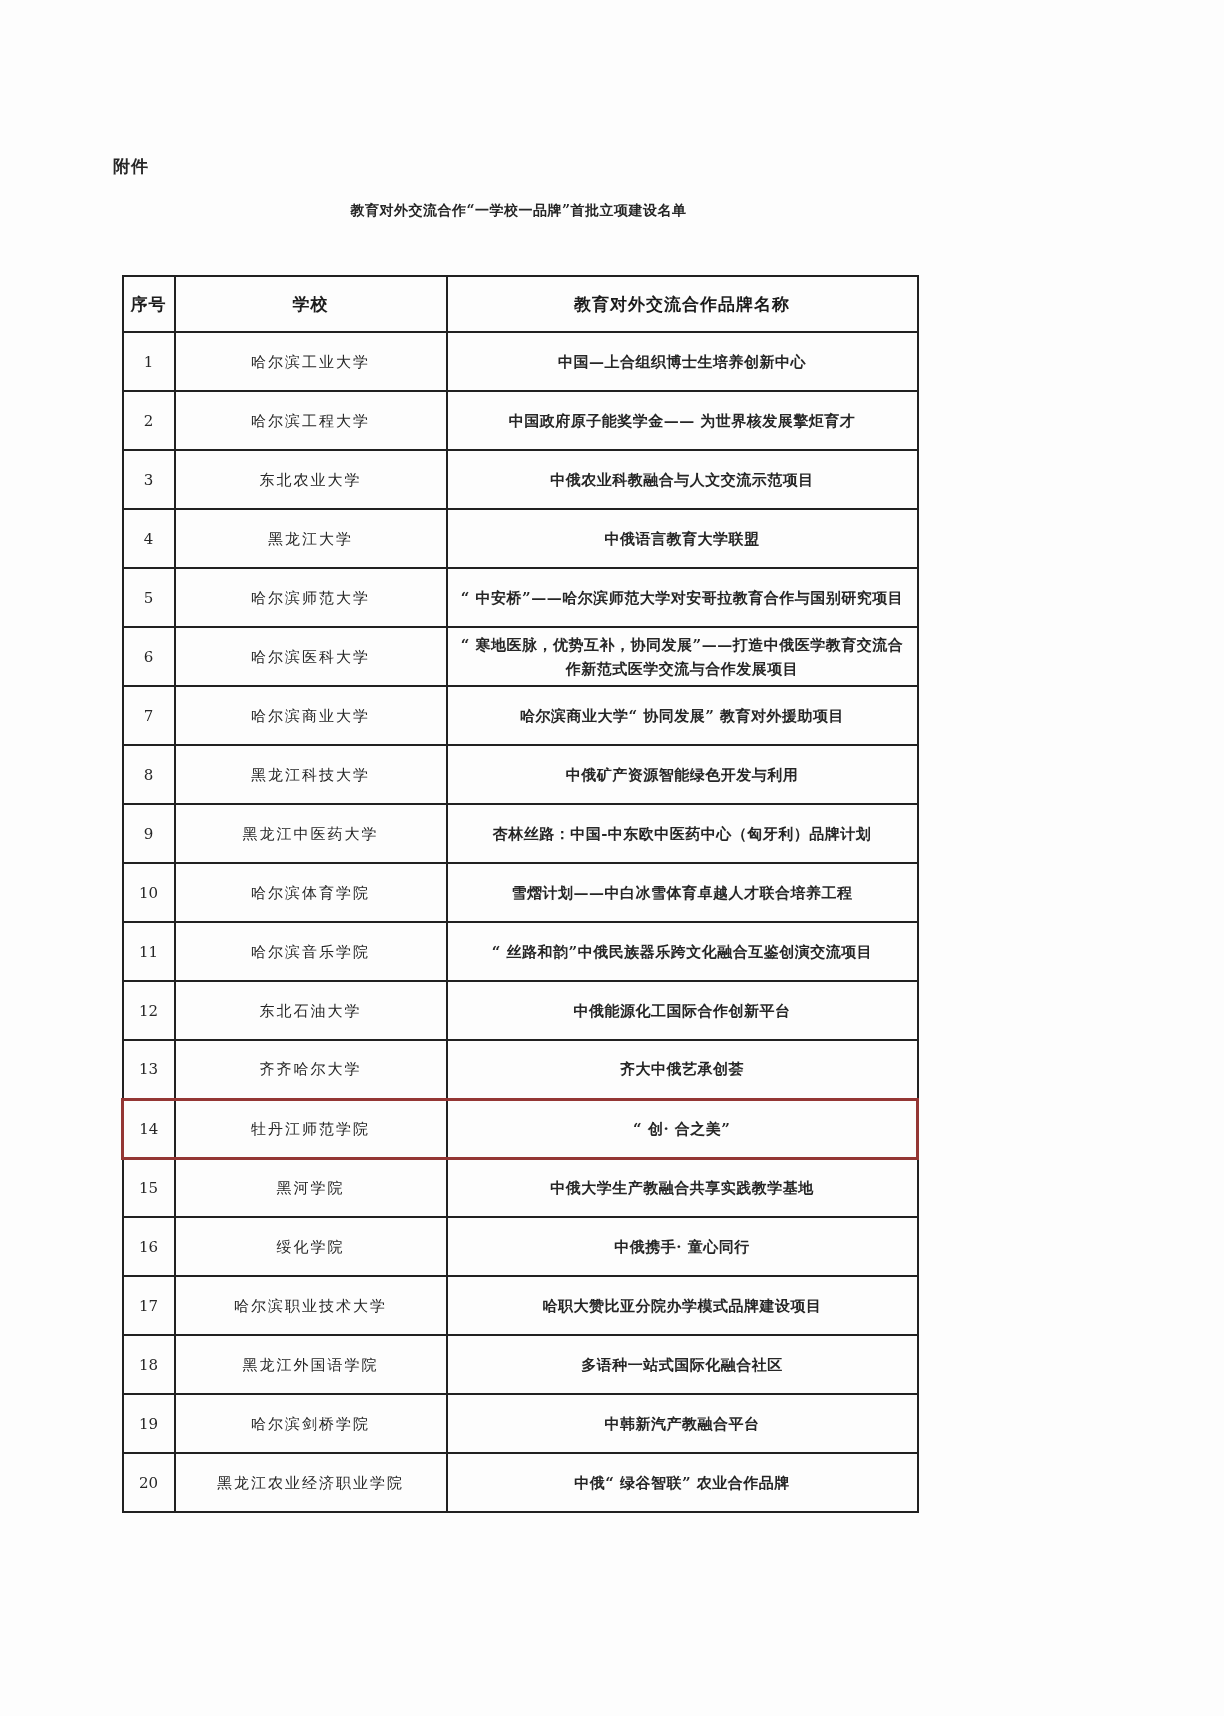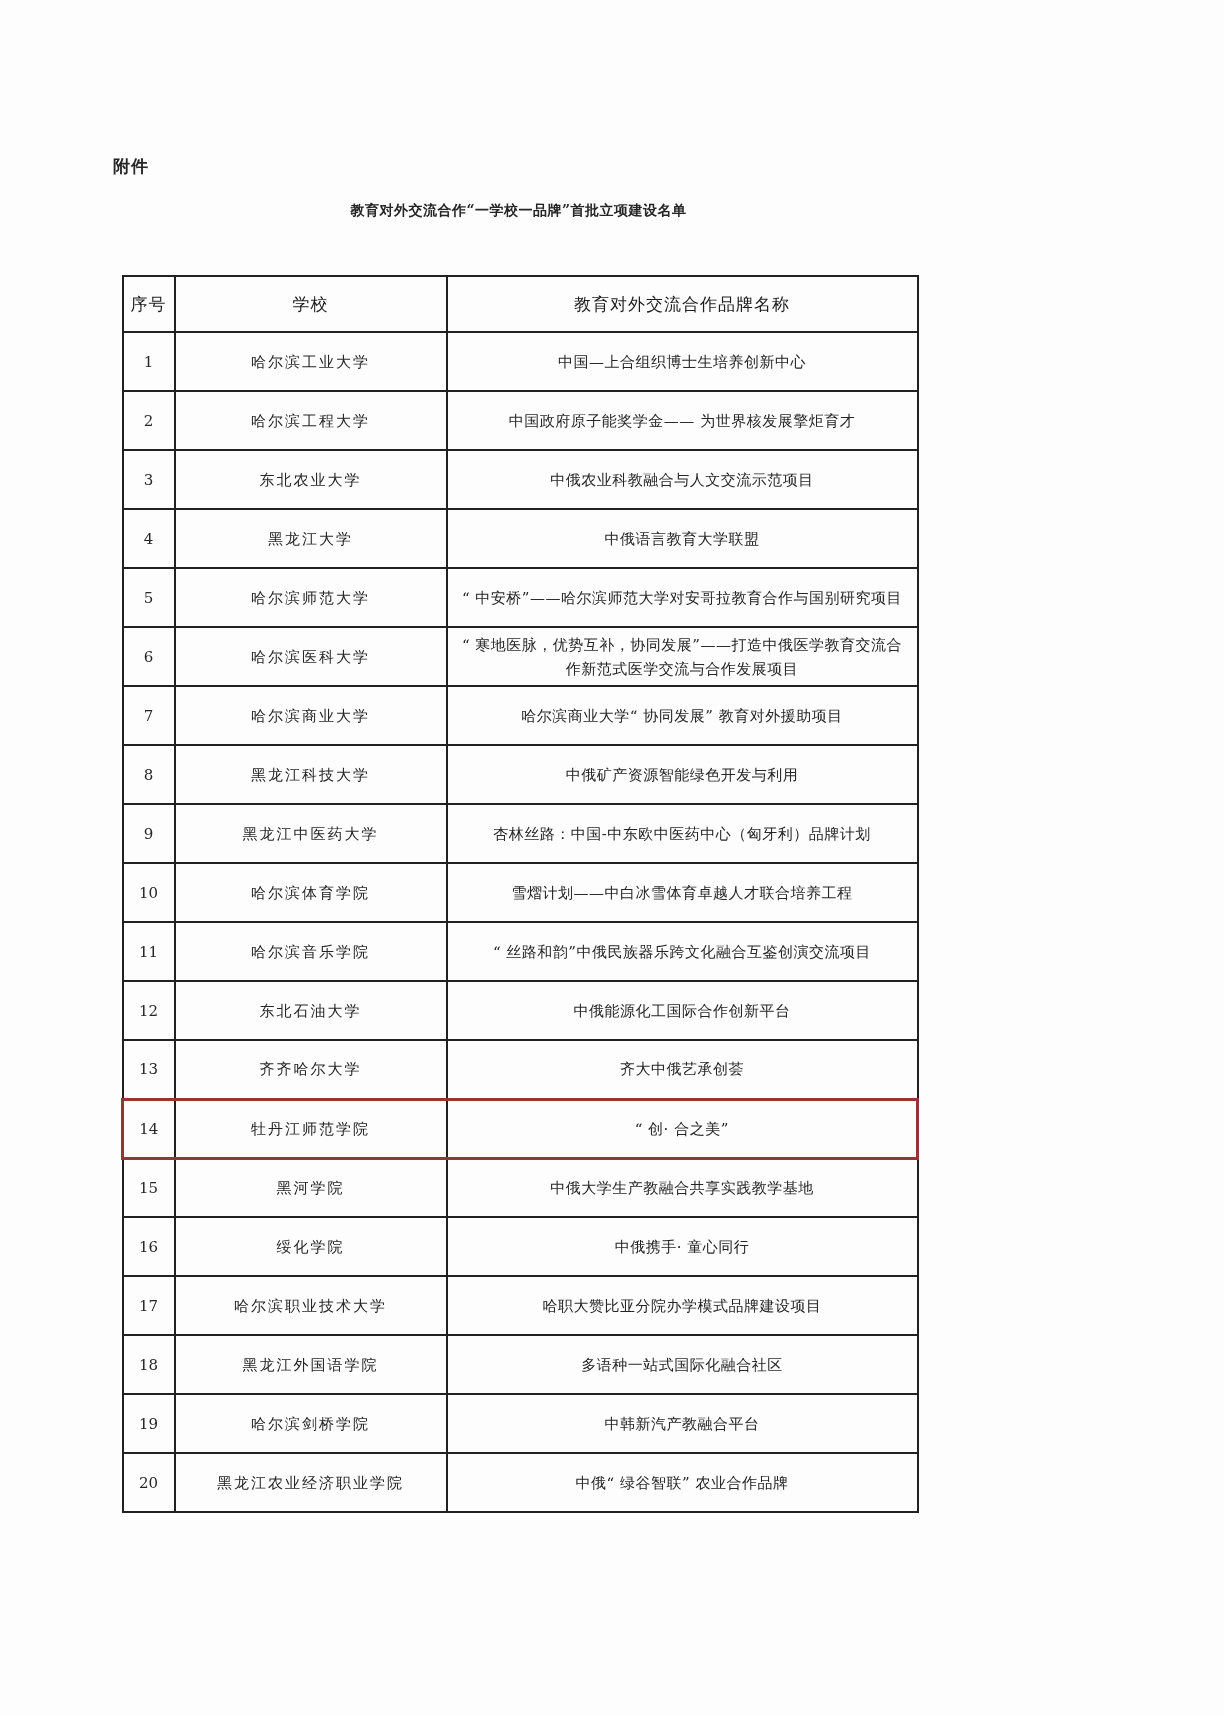--- a/index.html
+++ b/index.html
@@ -61,36 +61,36 @@
   table.brand-table th,
   table.brand-table td {
     border: 2px solid var(--table-border);
     text-align: center;
     vertical-align: middle;
   }
 
   table.brand-table th {
     height: 56px;
     font-family: "DejaVu Sans", "Liberation Sans", sans-serif;
-    font-weight: normal;
+    font-weight: bold;
     font-size: 17px;
     letter-spacing: 1px;
     color: #1c1c1c;
   }
 
   table.brand-table td {
     height: 59px;
     font-size: 15px;
     line-height: 24px;
     padding: 4px 9px;
     color: var(--text);
   }
   td.cell-no { font-size: 15px; letter-spacing: 0; padding: 4px 2px; }
   td.cell-school { letter-spacing: 2px; }
-  td.cell-brand { letter-spacing: 0.5px; }
+  td.cell-brand { letter-spacing: 0.5px; font-weight: bold; }
 
   tr.highlighted td { border-top: 3px solid var(--highlight); border-bottom: 3px solid var(--highlight); }
   tr.highlighted td:first-child { border-left: 3px solid var(--highlight); }
   tr.highlighted td:last-child  { border-right: 3px solid var(--highlight); }
 </style>
 </head>
 <body>
 
 <div class="page">
   <div class="attachment">附件</div>

